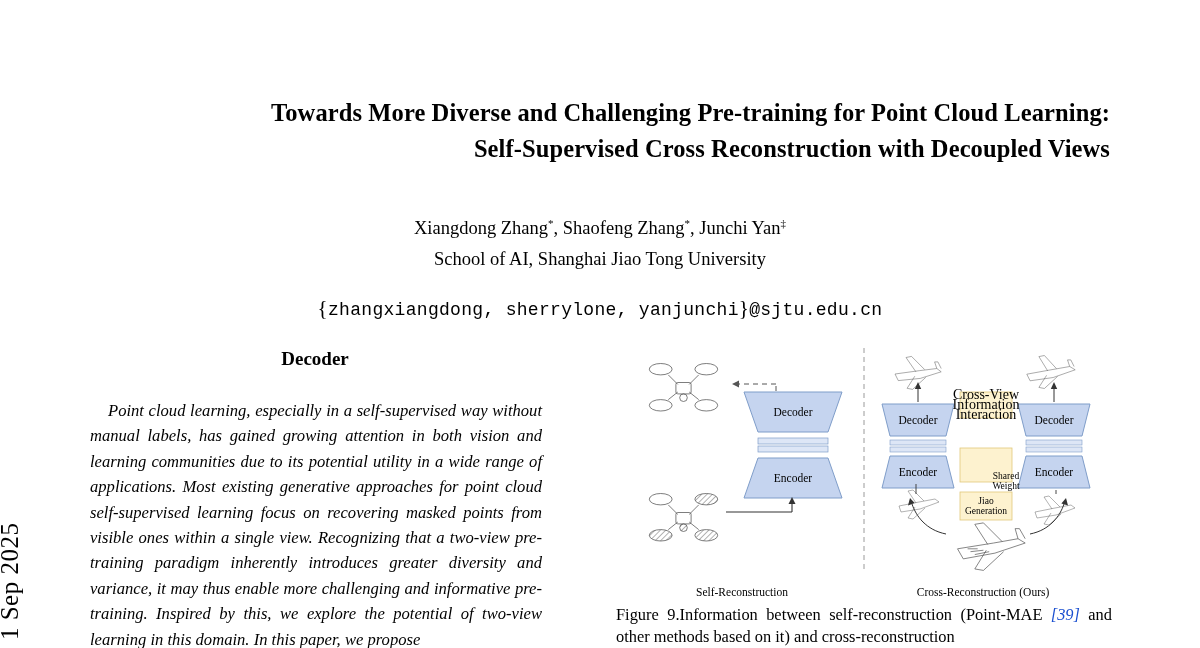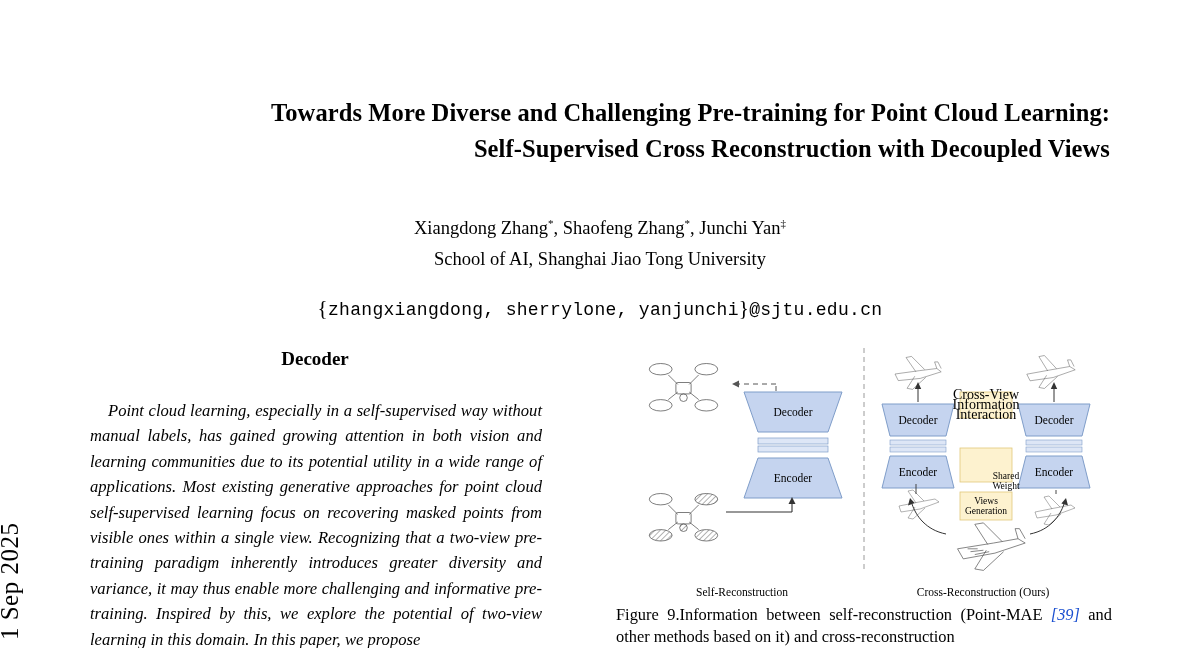--- a/index.html
+++ b/index.html
@@ -315,21 +315,21 @@
       <div class="blk" style="left:128px; top:48px; width:98px; height:40px;">Decoder</div>
       <div class="blk" style="left:128px; top:114px; width:98px; height:40px;">Encoder</div>
 
       <div class="blk" style="left:266px; top:60px; width:72px; height:32px;">Decoder</div>
       <div class="blk" style="left:402px; top:60px; width:72px; height:32px;">Decoder</div>
       <div class="blk" style="left:266px; top:112px; width:72px; height:32px;">Encoder</div>
       <div class="blk" style="left:402px; top:112px; width:72px; height:32px;">Encoder</div>
 
       <div class="note-box" style="left:344px; top:48px; width:52px; height:26px; background:transparent; border:none;">Cross-View Information Interaction</div>
       <div class="note-box" style="left:364px; top:104px; width:52px; height:34px; background:transparent; border:none; font-size:9.5px;margin-top:16px;">Shared Weight</div>
-      <div class="note-box" style="left:344px; top:148px; width:52px; height:28px; background:transparent; border:none; font-size:9.5px;">Views Generation</div>
+      <div class="note-box" style="left:344px; top:148px; width:52px; height:28px; background:transparent; border:none; font-size:9.5px;">Jiao Generation</div>
     </div>
   </div>
 
   <div class="fig-caption-labels">
     <div class="lbl-self">Self-Reconstruction</div>
     <div class="lbl-cross">Cross-Reconstruction (Ours)</div>
   </div>
 
   <div class="figure-caption">
     <span class="cap-label">Figure 9.</span><span>Information between self-reconstruction (Point-MAE </span><span class="cite">[39]</span><span> and other methods based on it) and cross-reconstruction</span>

